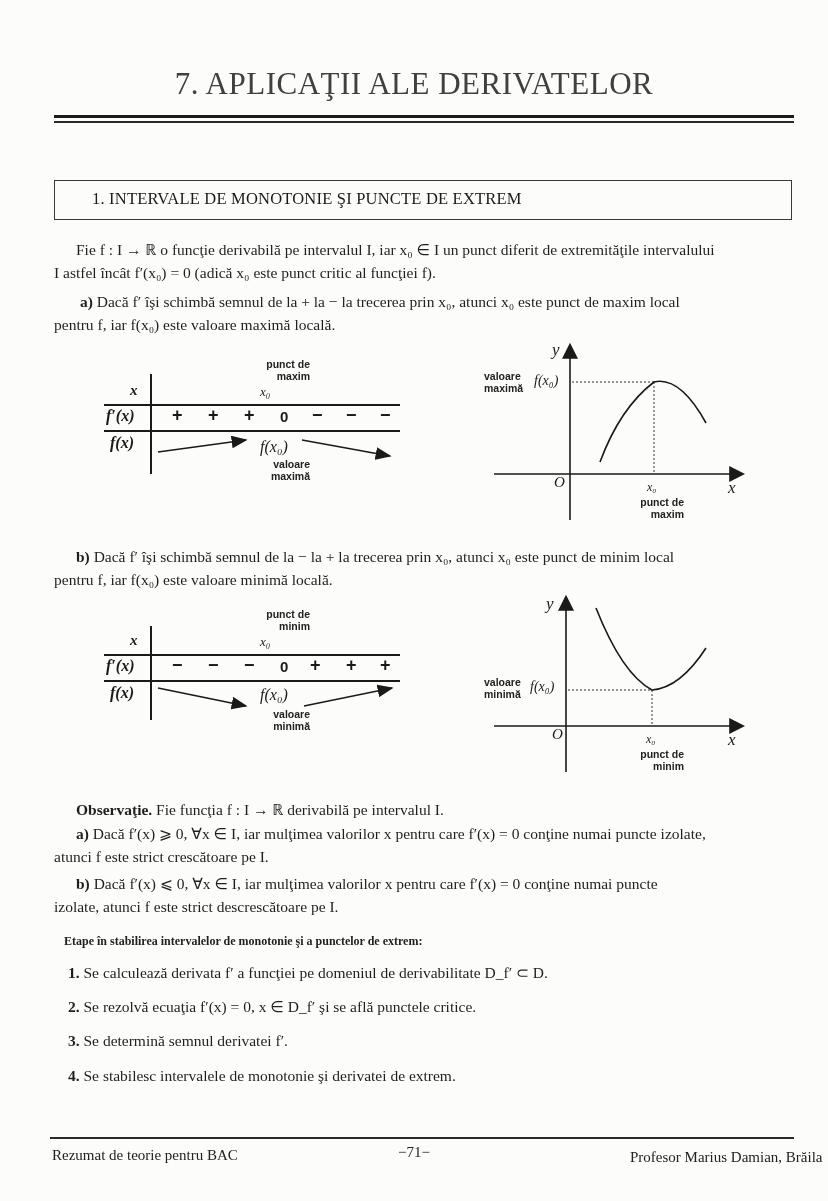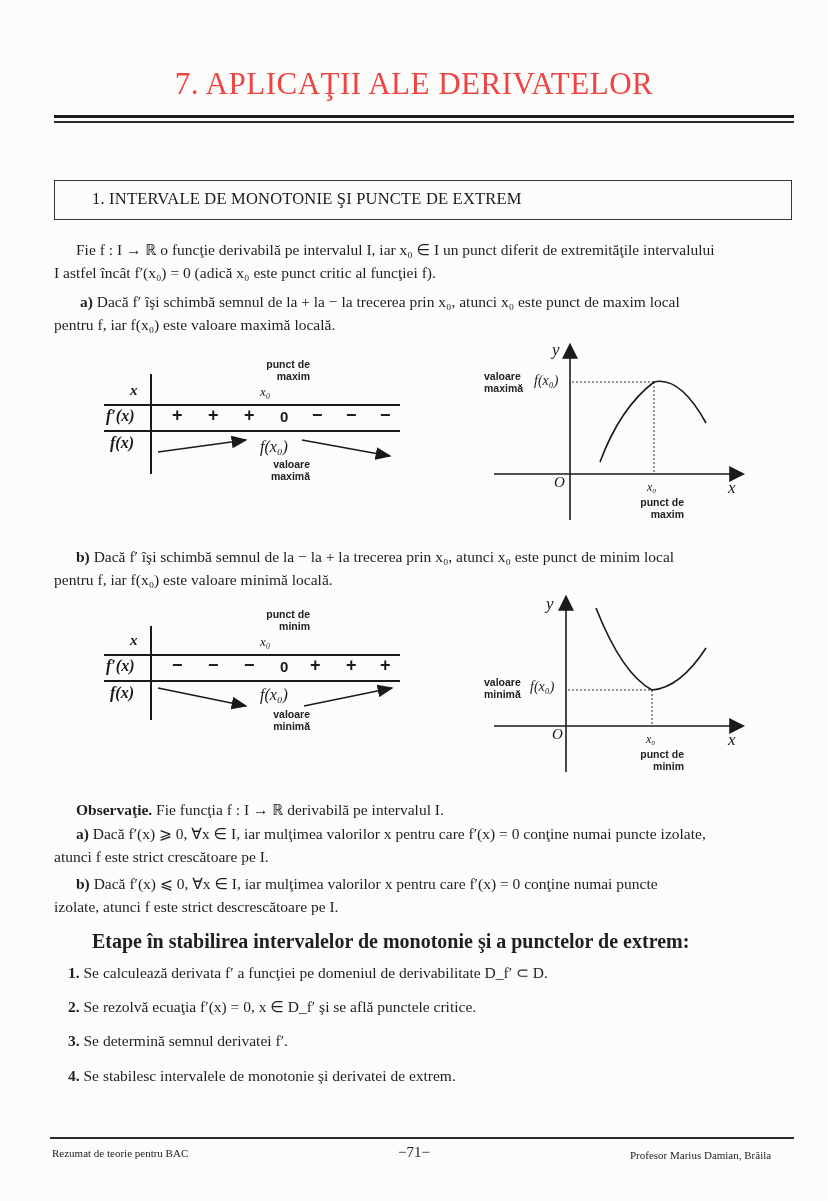--- a/index.html
+++ b/index.html
@@ -7,21 +7,21 @@
     width: 828px; height: 1201px; position: relative; overflow: hidden;
     background: #fcfcfa;
     font-family: "DejaVu Serif", "Liberation Serif", serif;
     color: #1a1a1a;
   }
   .abs { position: absolute; }
   .serif { font-family: "Liberation Serif", "DejaVu Serif", serif; }
   .title {
     left: 0; width: 828px; top: 66px; text-align: center;
     font-family: "Liberation Serif", serif; font-size: 31px; letter-spacing: 0.5px;
-    color: #ef4444;
+    color: #404040;
   }
   .rule-thick { left: 54px; width: 740px; top: 115px; height: 3px; background: #1b1b1b; }
   .rule-thin { left: 54px; width: 740px; top: 121px; height: 1.5px; background: #2a2a2a; }
   .section-box {
     left: 54px; top: 180px; width: 738px; height: 40px;
     border: 1px solid #3a3a3a; box-sizing: border-box;
   }
   .section-title {
     left: 92px; top: 189px; font-family: "Liberation Serif", serif; font-size: 16.5px;
     letter-spacing: 0.2px; color: #1a1a1a;
@@ -30,21 +30,21 @@
     font-family: "Liberation Serif", serif; font-size: 15.5px; line-height: 22px;
     color: #1f1f1f; white-space: nowrap;
   }
   .bold { font-weight: bold; }
   .small-sans {
     font-family: "Liberation Sans", sans-serif; font-size: 10.5px; line-height: 12px;
     text-align: right; color: #222; font-weight: bold;
   }
   .tbl-label { font-family: "Liberation Serif", serif; font-style: italic; font-size: 16px; font-weight: bold; }
   .tbl-sign { font-family: "Liberation Sans", sans-serif; font-size: 18px; font-weight: bold; }
-  .footer { font-family: "Liberation Serif", serif; font-size: 11px; color: #222; }
+  .footer { font-family: "Liberation Serif", serif; font-size: 15px; color: #222; }
   .step-num { font-weight: bold; }
 </style>
 </head>
 <body>
 
 <div class="abs title">7. APLICAŢII ALE DERIVATELOR</div>
 <div class="abs rule-thick"></div>
 <div class="abs rule-thin"></div>
 
 <div class="abs section-box"></div>
@@ -184,21 +184,21 @@
     <div>minim</div>
   </div>
 </div>
 
 <div class="abs para" style="left:76px; top:799px;"><span class="bold">Observaţie.</span> <span>Fie funcţia f : I → ℝ derivabilă pe intervalul I.</span></div>
 <div class="abs para" style="left:76px; top:823px;"><span class="bold">a)</span> <span>Dacă f′(x) ⩾ 0, ∀x ∈ I, iar mulţimea valorilor x pentru care f′(x) = 0 conţine numai puncte izolate,</span></div>
 <div class="abs para" style="left:54px; top:846px;">atunci f este strict crescătoare pe I.</div>
 <div class="abs para" style="left:76px; top:873px;"><span class="bold">b)</span> <span>Dacă f′(x) ⩽ 0,  ∀x ∈ I,  iar mulţimea valorilor x pentru care f′(x) = 0 conţine numai puncte</span></div>
 <div class="abs para" style="left:54px; top:896px;">izolate, atunci f este strict descrescătoare pe I.</div>
 
-<div class="abs para bold" style="left:92px; top:930px; font-size:20px;">Etape în stabilirea intervalelor de monotonie şi a punctelor de extrem:</div>
+<div class="abs para bold" style="left:64px; top:930px; font-size:12px;">Etape în stabilirea intervalelor de monotonie şi a punctelor de extrem:</div>
 <div class="abs para" style="left:68px; top:962px;"><span class="step-num">1.</span> <span>Se calculează derivata f′ a funcţiei pe domeniul de derivabilitate D_f′ ⊂ D.</span></div>
 <div class="abs para" style="left:68px; top:996px;"><span class="step-num">2.</span> <span>Se rezolvă ecuaţia f′(x) = 0, x ∈ D_f′ şi se află punctele critice.</span></div>
 <div class="abs para" style="left:68px; top:1030px;"><span class="step-num">3.</span> <span>Se determină semnul derivatei f′.</span></div>
 <div class="abs para" style="left:68px; top:1065px;"><span class="step-num">4.</span> <span>Se stabilesc intervalele de monotonie şi derivatei de extrem.</span></div>
 
 <div class="abs" style="left:50px; top:1137px; width:744px; height:1.5px; background:#2a2a2a;"></div>
 <div class="abs footer" style="left:52px; top:1147px;">Rezumat de teorie pentru BAC</div>
 <div class="abs footer" style="left:398px; top:1144px; font-size:15px;">−71−</div>
 <div class="abs footer" style="left:630px; top:1149px;text-align:right;">Profesor Marius Damian, Brăila</div>
 

